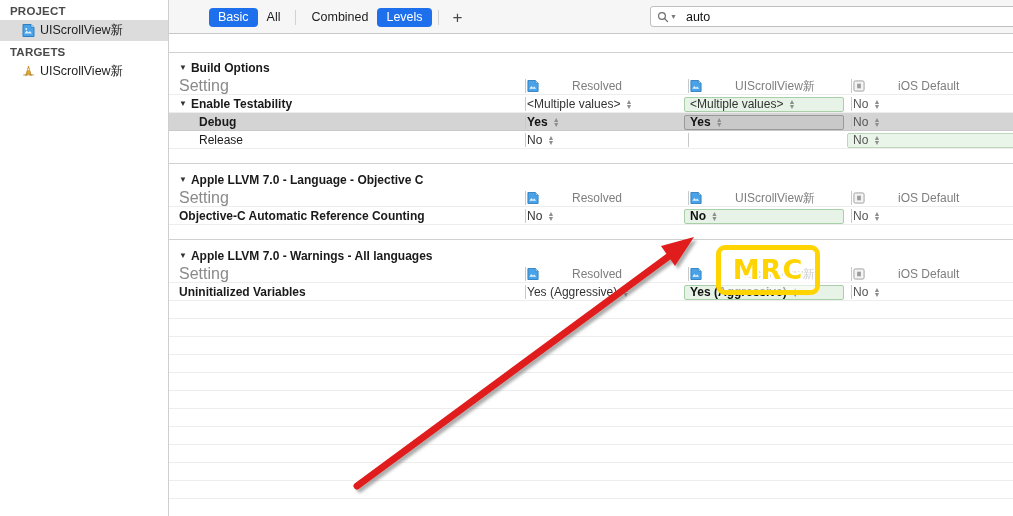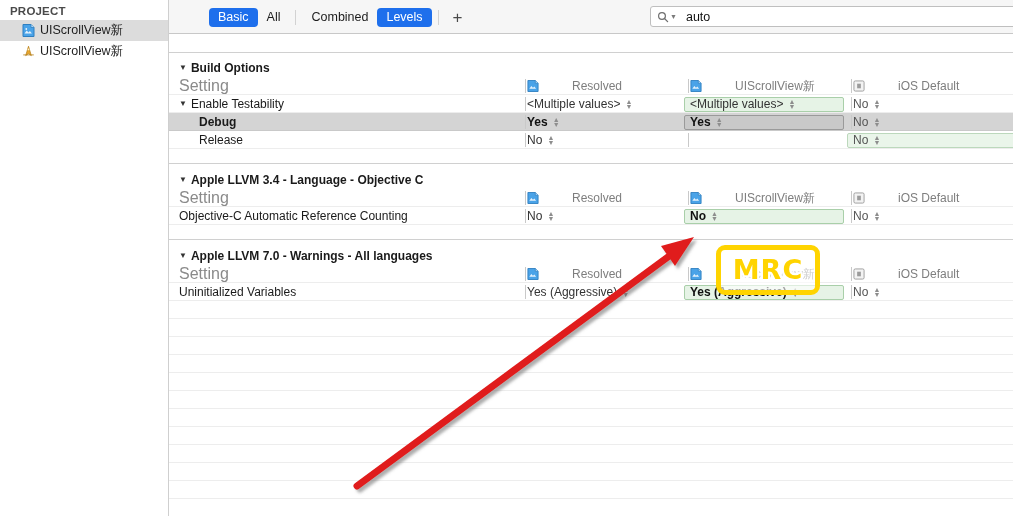--- a/index.html
+++ b/index.html
@@ -98,21 +98,21 @@
 
   .grouphdr{font-size:12px;font-weight:bold;color:#1a1a1a;}
   .disc{
     font-size:8px;color:#333;margin-right:4px;display:inline-block;
     transform:translateY(-1px);
   }
   .sethdr{font-size:16px;color:#8a8a8a;}
   .colhdr{font-size:12px;color:#7e7e7e;display:flex;align-items:center;gap:28px;}
   .colhdr .ctxt{margin-left:5px;}
   .setname{font-size:12px;color:#1a1a1a;}
-  .setname.b{font-weight:normal;}
+  .setname.b{font-weight:bold;}
   .setname.sub{font-weight:bold;}
   .indent1{padding-left:10px;}
   .indent2{padding-left:30px;}
   .indentg{padding-left:10px;}
 
   .val{font-size:12px;color:#333;display:flex;align-items:center;white-space:nowrap;}
   .val.b{font-weight:bold;color:#111;}
   .val.gray{color:#555;}
   .stepper{
     display:inline-block;margin-left:5px;width:7px;
@@ -171,20 +171,21 @@
         <svg width="13" height="13" viewBox="0 0 13 13">
           <path d="M1 0.5 h8 l3 3 v9 h-11 z" fill="#4aa3e8" stroke="#2f7fc0" stroke-width="1"></path>
           <path d="M9 0.5 v3 h3" fill="#bfe0f7" stroke="#2f7fc0" stroke-width="0.8"></path>
           <path d="M2.5 9.5 l2.2 -3 l1.8 2 l1.4 -1.4 l2 2.4 z" fill="#ffffff" opacity="0.85"></path>
           <circle cx="4.3" cy="5" r="0.9" fill="#ffffff" opacity="0.9"></circle>
         </svg>
       </span>
       <span class="label">UIScrollView新</span>
     </div>
 
+    <div class="side-head">TARGETS</div>
 
     <div class="side-row">
       <span class="icn">
         <svg width="13" height="13" viewBox="0 0 13 13">
           <path d="M6.5 1.2 L9.3 10.6 L6.5 8.6 L3.7 10.6 Z" fill="#e8a62c" stroke="#b57d16" stroke-width="0.7" stroke-linejoin="round"></path>
           <path d="M1.2 9.9 L11.8 9.9" stroke="#b57d16" stroke-width="0.8"></path>
           <circle cx="6.5" cy="4.4" r="0.9" fill="#fff3d0"></circle>
         </svg>
       </span>
       <span class="label">UIScrollView新</span>
@@ -372,21 +373,21 @@
         </span>
       </div>
     </div>
 
     <div class="row spacer" style="height:14px"></div>
     <div class="row spacer sep-top" style="height:8px"></div>
 
     <div class="row nosep">
       <div class="c-name indentg">
         <span class="disc">▼</span>
-        <span class="grouphdr">Apple LLVM 3.4 - Language - Objective C</span>
+        <span class="grouphdr">Apple LLVM 7.0 - Language - Objective C</span>
       </div>
     </div>
 
     <div class="row">
       <div class="vdiv a"></div>
       <div class="vdiv b"></div>
       <div class="vdiv c"></div>
       <div class="c-name indent1">
         <span class="sethdr">Setting</span>
       </div>

